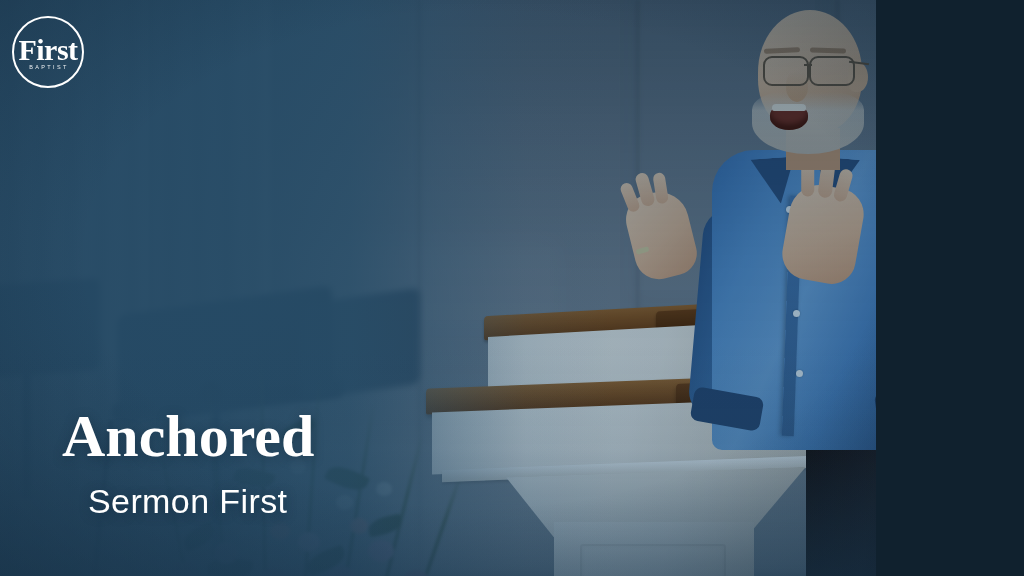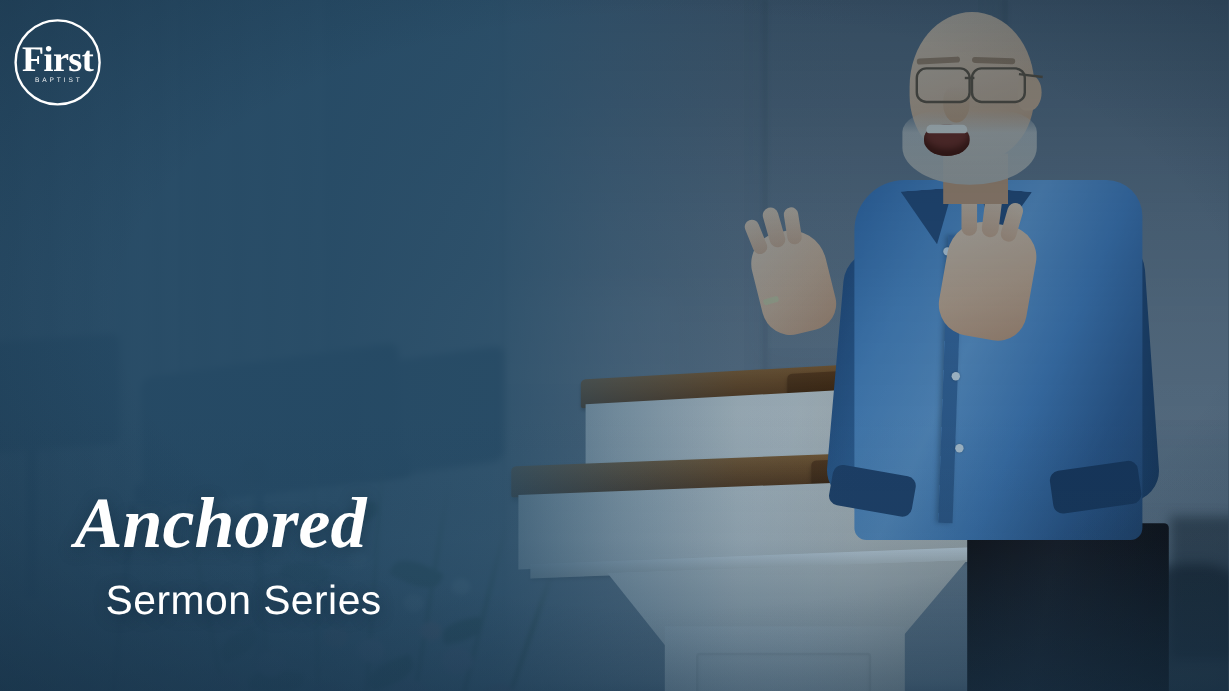--- a/index.html
+++ b/index.html
@@ -2,21 +2,21 @@
 <html><head>
 <meta charset="utf-8">
 <style>
   html, body {
     margin: 0;
     padding: 0;
     background: #10212e;
   }
   .stage {
     position: relative;
-    width: 1024px;
+    width: 876px;
     height: 576px;
     overflow: hidden;
     font-family: "Liberation Sans", sans-serif;
     background: #2d4c66;
   }
 
   
   .photo {
     position: absolute;
     inset: 0;
@@ -432,21 +432,20 @@
     line-height: 1.04;
     color: #ffffff;
     letter-spacing: -0.5px;
     text-shadow: 0 2px 10px rgba(12,32,48,0.35);
   }
 
   .series-name {
     position: absolute; left: 62px; top: 406px;
     font-family: "Liberation Serif", serif;
     font-weight: bold;
-    font-style: italic;
     font-size: 60px;
     line-height: 1;
     color: #ffffff;
     letter-spacing: 0px;
     text-shadow: 0 2px 12px rgba(12,32,48,0.4);
   }
   .series-label {
     position: absolute; left: 88px; top: 484px;
     font-family: "Liberation Sans", sans-serif;
     font-weight: normal;
@@ -609,15 +608,15 @@
     <div class="vignette"></div>
   </div>
 
   <div class="logo">
     <div class="logo-word">First</div>
     <div class="logo-sub">BAPTIST</div>
   </div>
 
 
   <div class="series-name">Anchored</div>
-  <div class="series-label">Sermon Series</div>
+  <div class="series-label">Sermon First</div>
 
 </div>
 
 </body></html>

